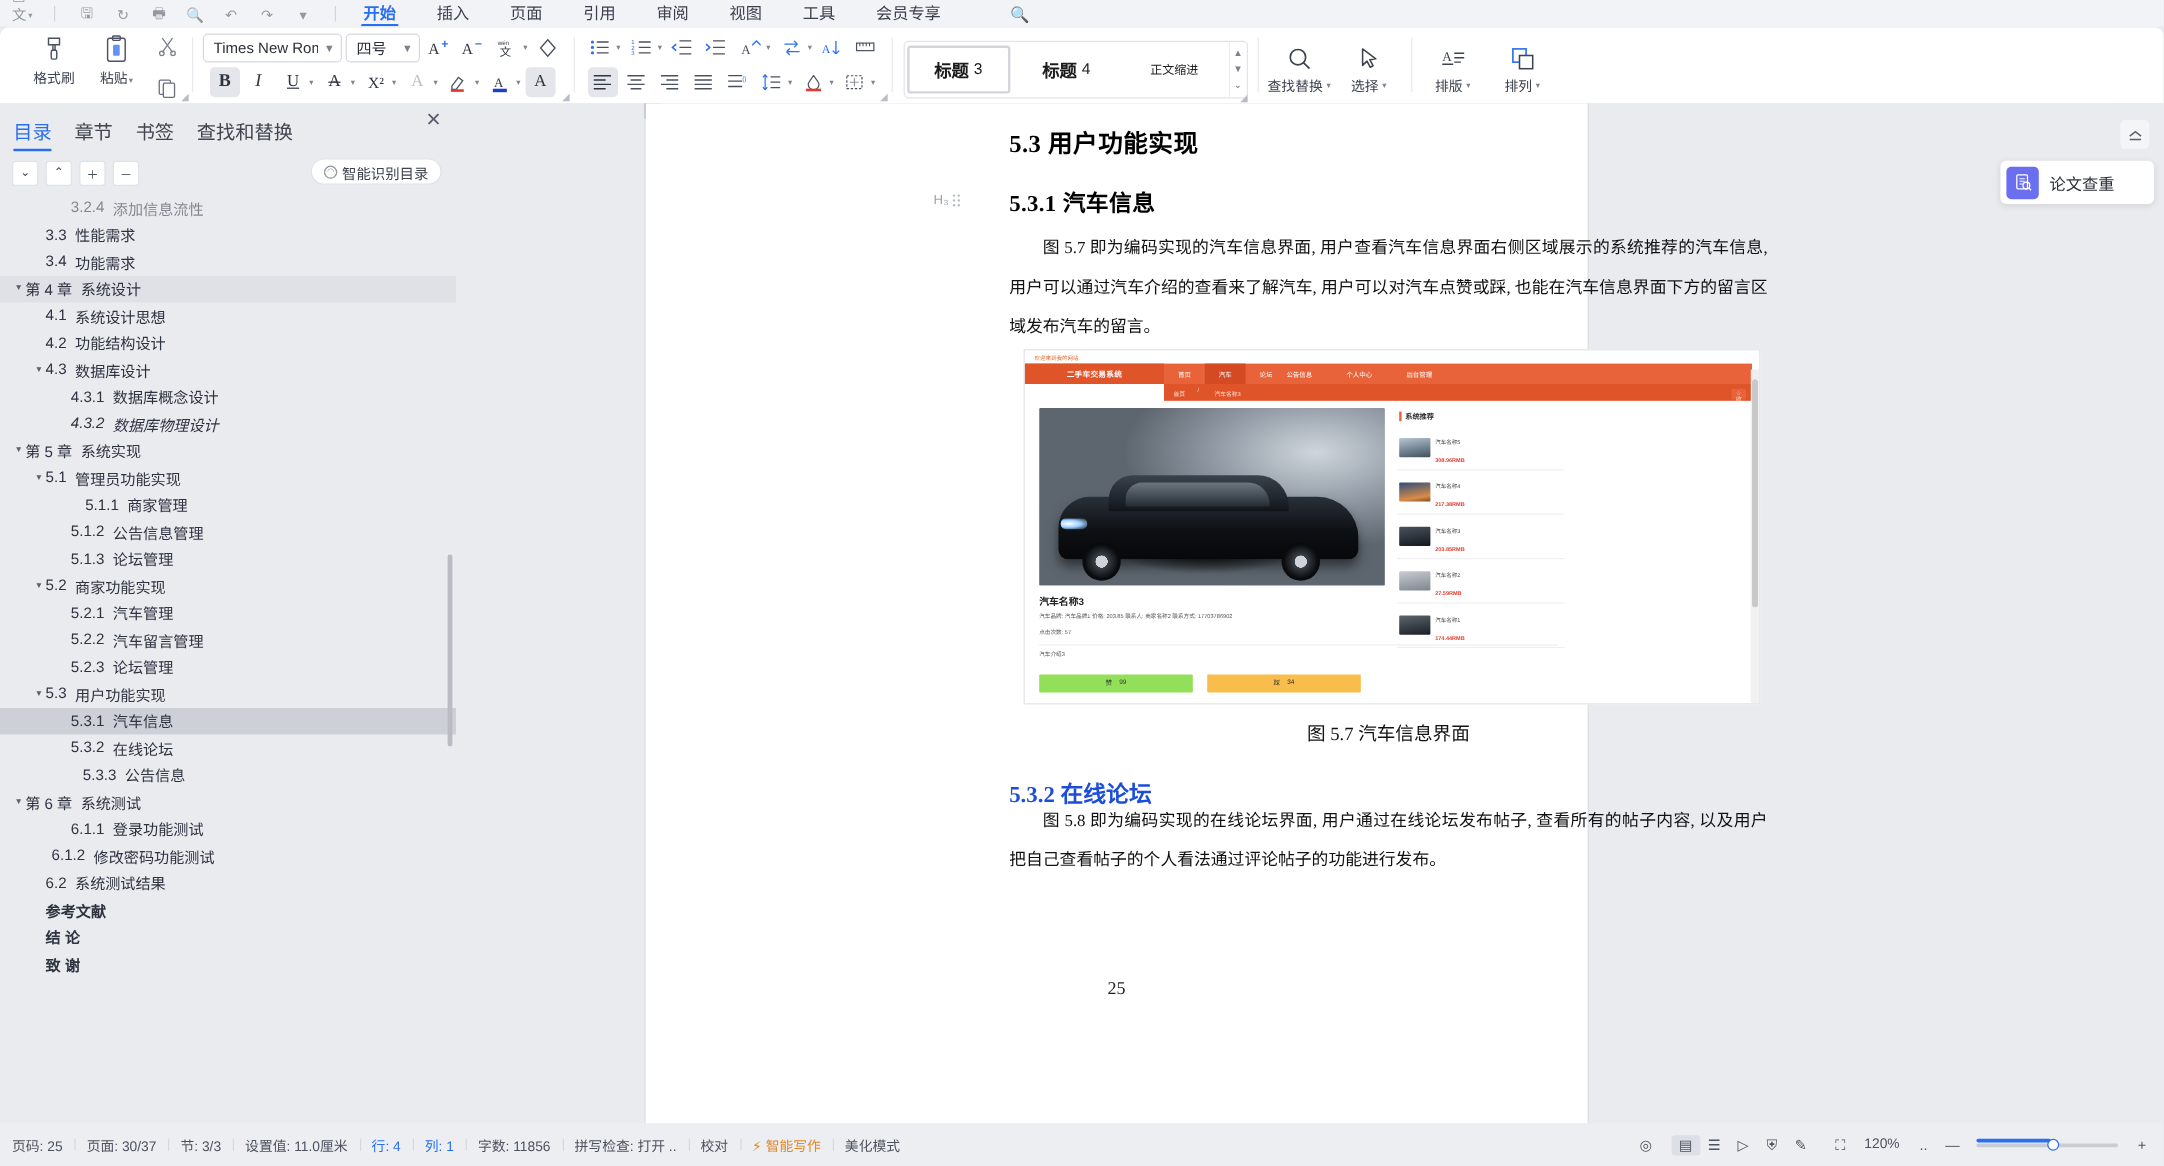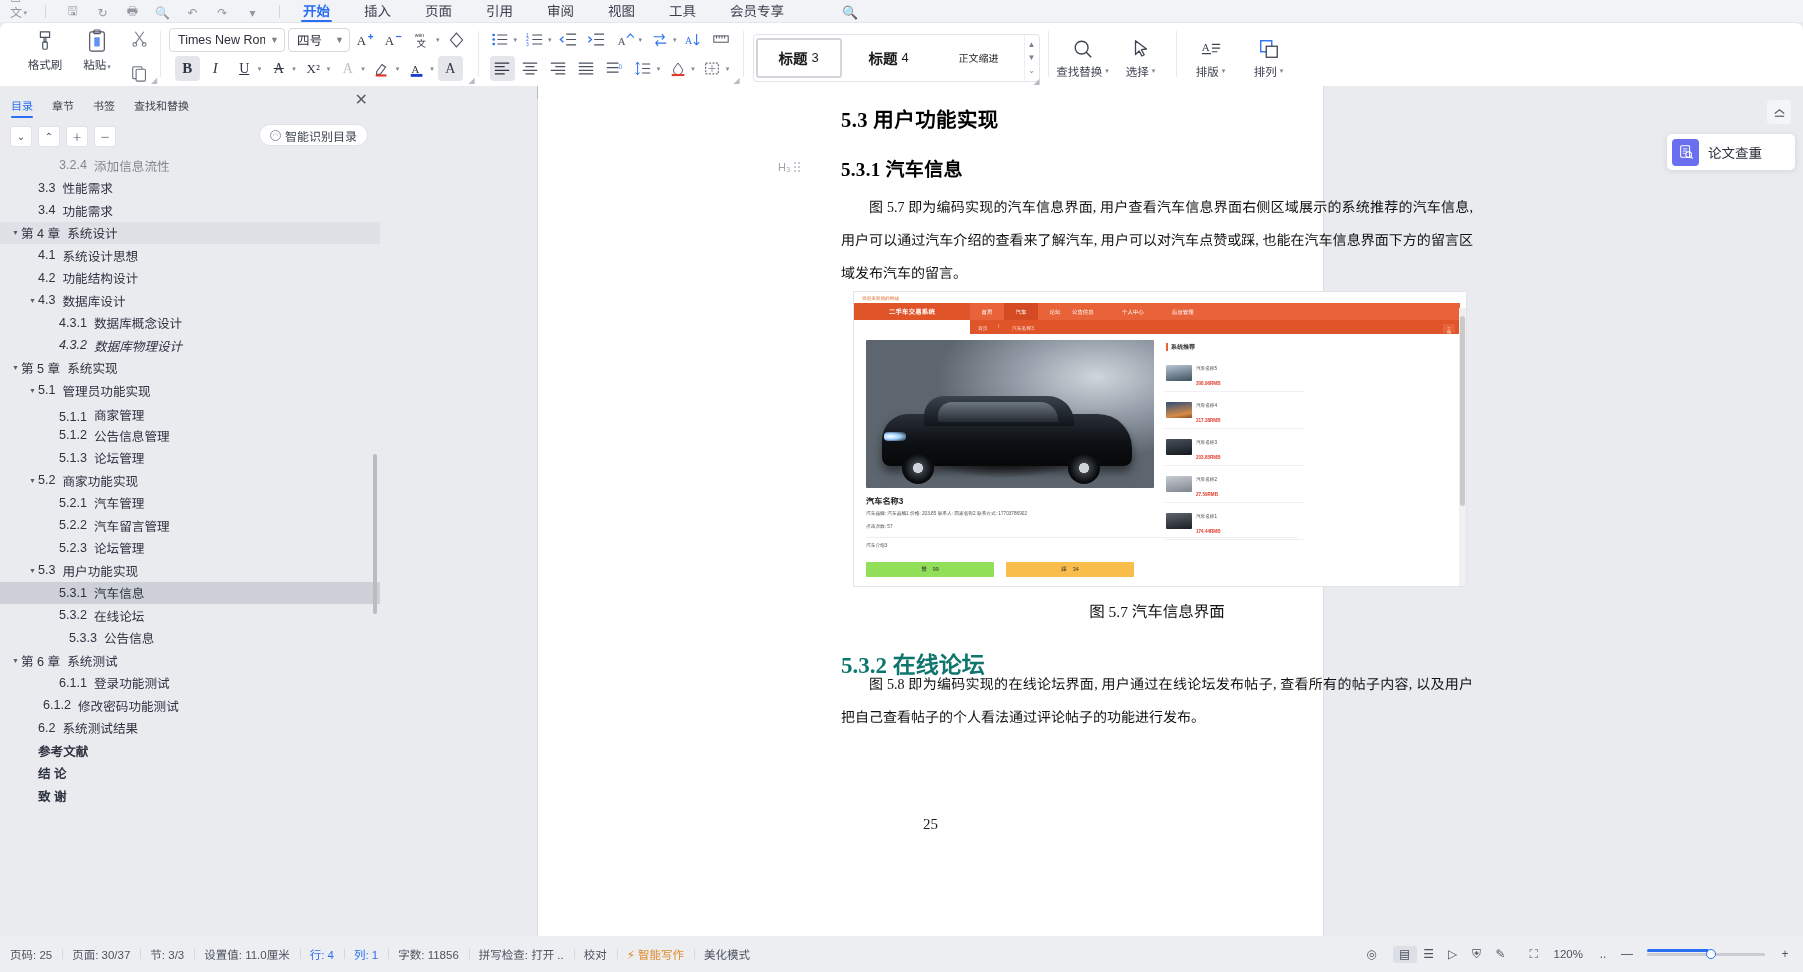--- a/index.html
+++ b/index.html
@@ -81,21 +81,21 @@
   .sspin i{ font-style:normal; font-size:8px; color:#7c818b; cursor:pointer; line-height:9px;}
 
   
   .tool{ width:58px; display:flex; flex-direction:column; align-items:center; gap:2px; cursor:pointer; padding-top:7px; }
   .tool .ic{ height:25px; display:flex; align-items:center; justify-content:center; }
   .tool .lb{ font-size:11.5px; color:#3d4350; white-space:nowrap; display:flex; align-items:center; gap:2px; }
 
   
   .navpane{ position:absolute; left:0; top:86px; width:380px; height:866px; background:#e9ebef; }
   .navtabs{ display:flex; align-items:center; padding:8px 10px 0 10px; gap:17px; position:relative; }
-  .ntab{ position:relative; font-size:11px; color:#40454f; padding:3px 1px 7px; cursor:pointer; white-space:nowrap;}
+  .ntab{ position:relative; font-size:16px; color:#40454f; padding:3px 1px 7px; cursor:pointer; white-space:nowrap;}
   .ntab.active{ color:#2a6ff0; }
   .ntab.active:after{ content:""; position:absolute; left:1px; right:1px; bottom:2px; height:2.5px; background:#2a6ff0; border-radius:2px; }
   .navclose{ position:absolute; right:12px; top:4px; font-size:16px; color:#5a606b; cursor:pointer; }
   .navbtns{ display:flex; align-items:center; gap:6px; padding:6px 10px 7px 10px; position:relative; }
   .nbtn{ width:22px; height:21px; background:#fff; border:1px solid #e0e2e8; border-radius:3px;
     display:flex; align-items:center; justify-content:center; font-size:10px; color:#4a505b; cursor:pointer; }
   .smartbtn{ position:absolute; right:12px; top:4px; height:22px; background:#fff; border:1px solid #e0e2e8;
     border-radius:11px; display:flex; align-items:center; gap:4px; padding:0 10px; font-size:12px; color:#3d4350; cursor:pointer; }
 
   .toclist{ position:relative; height:762px; overflow:hidden; }
@@ -123,21 +123,21 @@
     font-size:20.5px; font-weight:700; color:#000; letter-spacing:.4px; }
   .doch3{ position:absolute; left:303px; top:68px; font-family:"Liberation Serif","DejaVu Serif",serif;
     font-size:19px; font-weight:700; color:#000; letter-spacing:.3px;}
   .docp{ position:absolute; left:303px; width:632px; font-family:"Liberation Serif","DejaVu Serif",serif;
     font-size:14px; line-height:33px; color:#111; text-align:justify; }
   .docp.p1{ top:105px; text-indent:2em; }
   .docp.p2{ top:582px; text-indent:2em; }
   .figcap{ position:absolute; left:303px; top:513px; width:632px; text-align:center;
     font-family:"Liberation Serif","DejaVu Serif",serif; font-size:15.5px; color:#111; }
   .doch3b{ position:absolute; left:303px; top:560px; font-family:"Liberation Serif","DejaVu Serif",serif;
-    font-size:23px; font-weight:700; color:#0f766e; }
+    font-size:19px; font-weight:700; color:#1d4ed8; }
   .pagenum{ position:absolute; left:0; right:0; top:730px; text-align:center;
     font-family:"Liberation Serif","DejaVu Serif",serif; font-size:15px; color:#222; }
   .corner{ position:absolute; width:14px; height:14px; }
   .corner.tl{ left:-1px; top:-1px; border-left:1px solid #b9bcc3; border-top:1px solid #b9bcc3; }
 
   
   .shot{ position:absolute; left:315px; top:205px; width:614px; height:296px;
     background:#fff; border:1px solid #e3e4e8; overflow:hidden; }
   .shot-welcome{ position:absolute; left:8px; top:3px; font-size:4.6px; color:#e06a2c; }
   .shot-nav{ position:absolute; left:0; top:11px; width:606px; height:17px; background:#e8633a; display:flex; align-items:center;}
@@ -644,21 +644,21 @@
         <div class="tocitem" style="padding-left: 10px;">
           <span class="tri">▼</span>
           <span class="num">第 5 章</span>
           <span>系统实现</span>
         </div>
         <div class="tocitem" style="padding-left: 27px;">
           <span class="tri">▼</span>
           <span class="num">5.1</span>
           <span>管理员功能实现</span>
         </div>
-        <div class="tocitem" style="padding-left: 48px; align-items: flex-end;">
+        <div class="tocitem" style="padding-left: 60px;">
           <span class="tri blank">▼</span>
           <span class="num">5.1.1</span>
           <span>商家管理</span>
         </div>
         <div class="tocitem" style="padding-left: 48px;">
           <span class="tri blank">▼</span>
           <span class="num">5.1.2</span>
           <span>公告信息管理</span>
         </div>
         <div class="tocitem" style="padding-left: 48px;">

